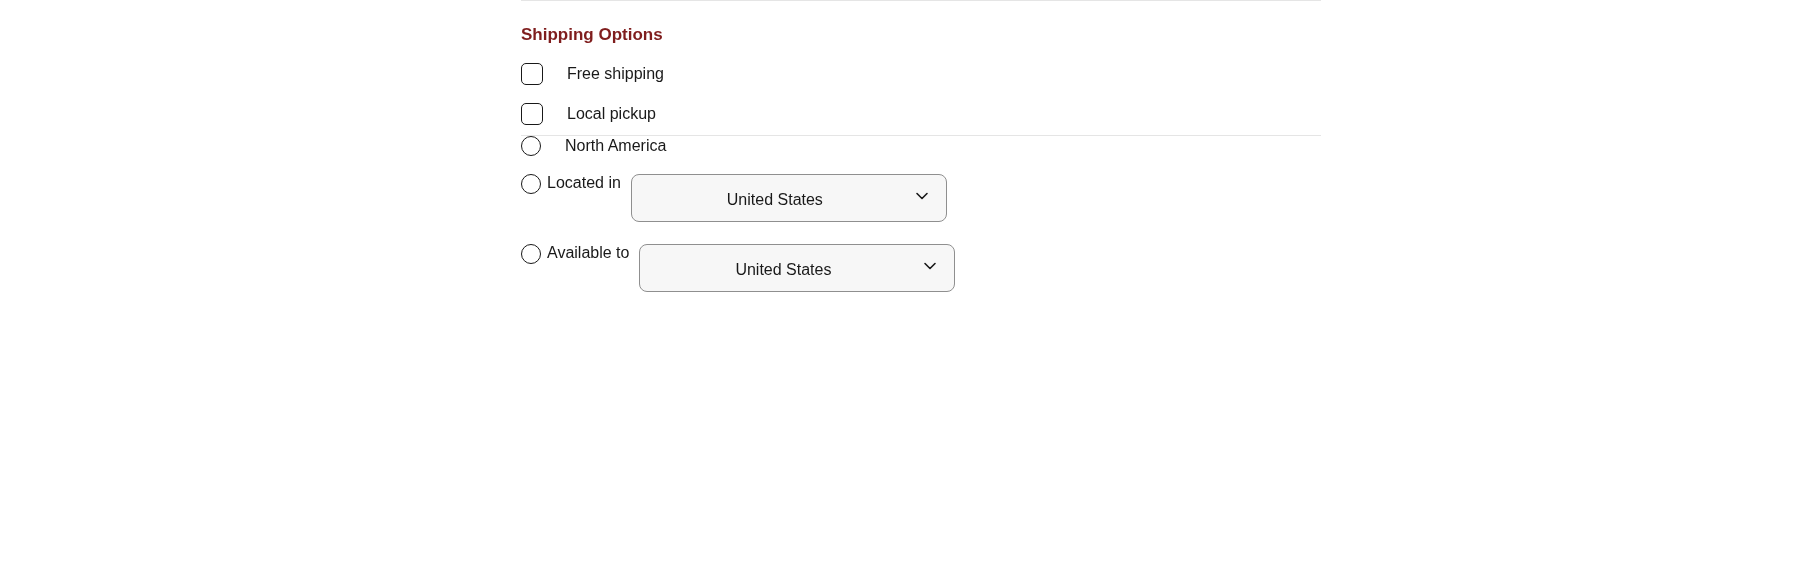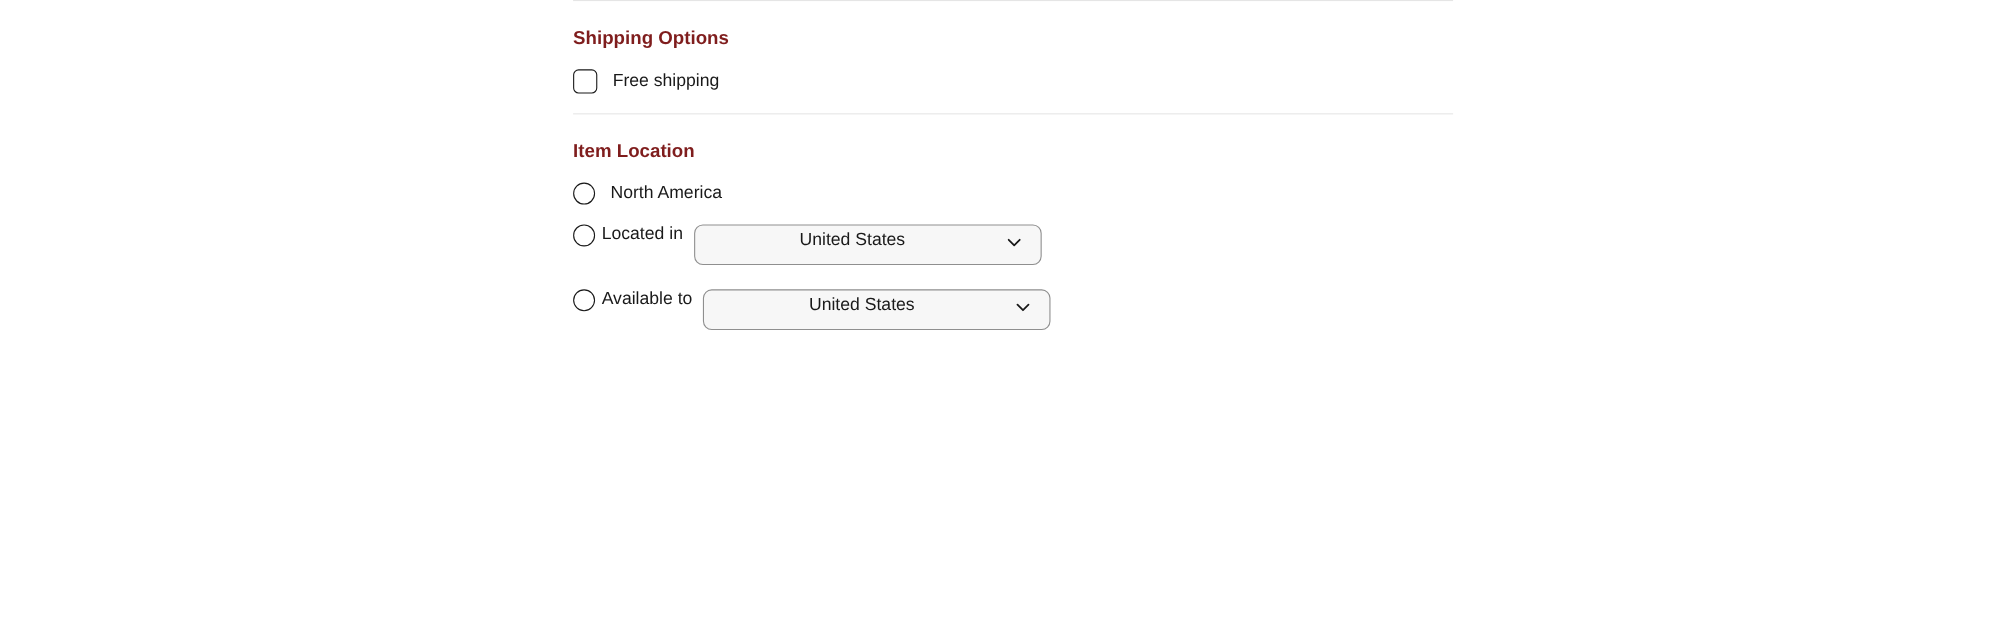--- a/index.html
+++ b/index.html
@@ -30,21 +30,21 @@
       font-size: 17px;
       font-weight: 700;
       color: #7f1d1d;
       margin-top: 24px;
       margin-bottom: 18px;
     }
     .option-row {
       display: flex;
       align-items: center;
       margin-bottom: 18px;
-      gap: 14px;
+      gap: 24px;
     }
     .option-row:last-child {
       margin-bottom: 18px;
     }
     .checkbox {
       width: 22px;
       height: 22px;
       border: 1.5px solid #191919;
       border-radius: 5px;
       flex-shrink: 0;
@@ -77,21 +77,21 @@
       margin-left: 4px;
     }
     .select {
       appearance: none;
       -webkit-appearance: none;
       font-size: 16px;
       color: #191919;
       background: #f7f7f7;
       border: 1px solid #8f8f8f;
       border-radius: 8px;
-      padding: 5px 48px 12px 20px;
+      padding: 16px 48px 12px 20px;
       cursor: pointer;
       min-width: 316px;
       font-family: inherit;
     }
     .select-icon {
       position: absolute;
       right: 18px;
       top: 50%;
       transform: translateY(-50%);
       pointer-events: none;
@@ -107,24 +107,27 @@
 
   <div class="divider"></div>
 
   <h3 class="section-title">Shipping Options</h3>
 
   <div class="option-row">
     <div class="checkbox"></div>
     <span class="option-label">Free shipping</span>
   </div>
 
+  <div class="option-row section-gap">
+    <div class="checkbox"></div>
+    <span class="option-label">Local pickup</span>
+  </div>
 
   <div class="divider"></div>
 
-  <h3 class="section-title">Item Location</h3>
 
 
 
   <div class="option-row">
     <div class="radio"></div>
     <span class="option-label">North America</span>
   </div>
 
 
   <div class="select-row">

